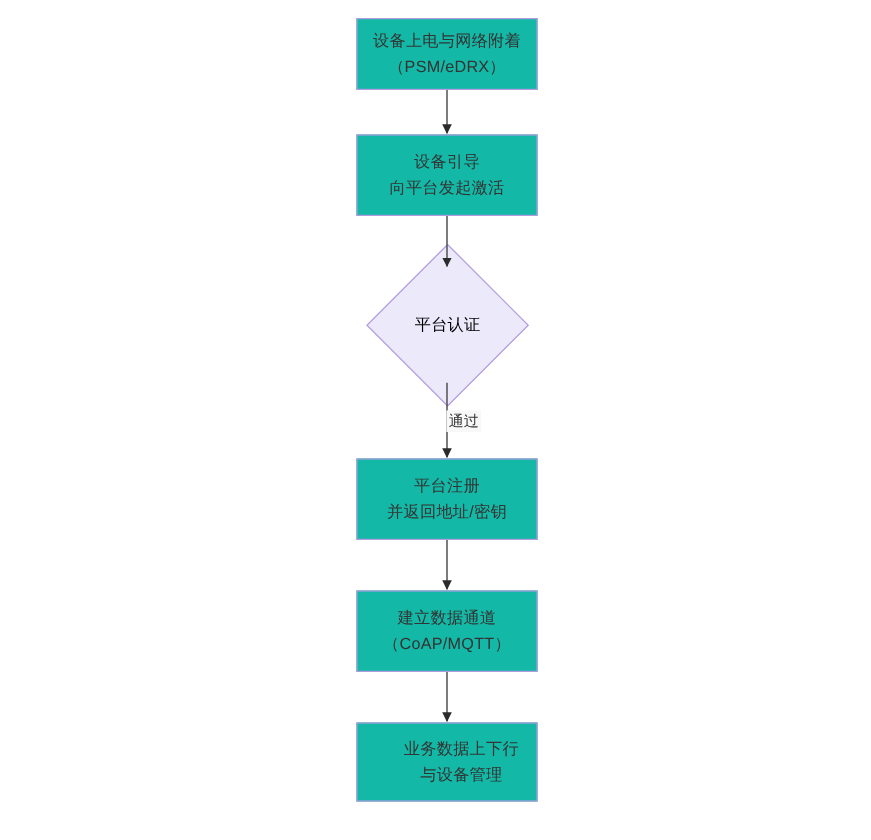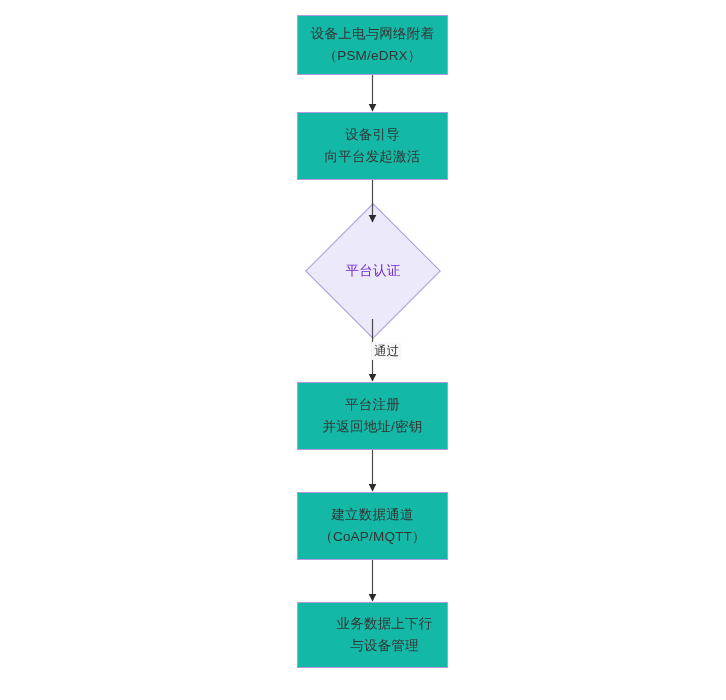--- a/index.html
+++ b/index.html
@@ -57,21 +57,21 @@
   .decision-wrap {
     position: absolute;
     width: 136px;
     height: 136px;
     display: flex;
     align-items: center;
     justify-content: center;
   }
   .decision-label {
     position: absolute;
-    color: #6d28d9;
+    color: #000000;
     font-size: 13.5px;
     line-height: 22px;
     text-align: center;
     white-space: nowrap;
     letter-spacing: 0.2px;
     z-index: 3;
   }
 
   .edge-label {
     position: absolute;

